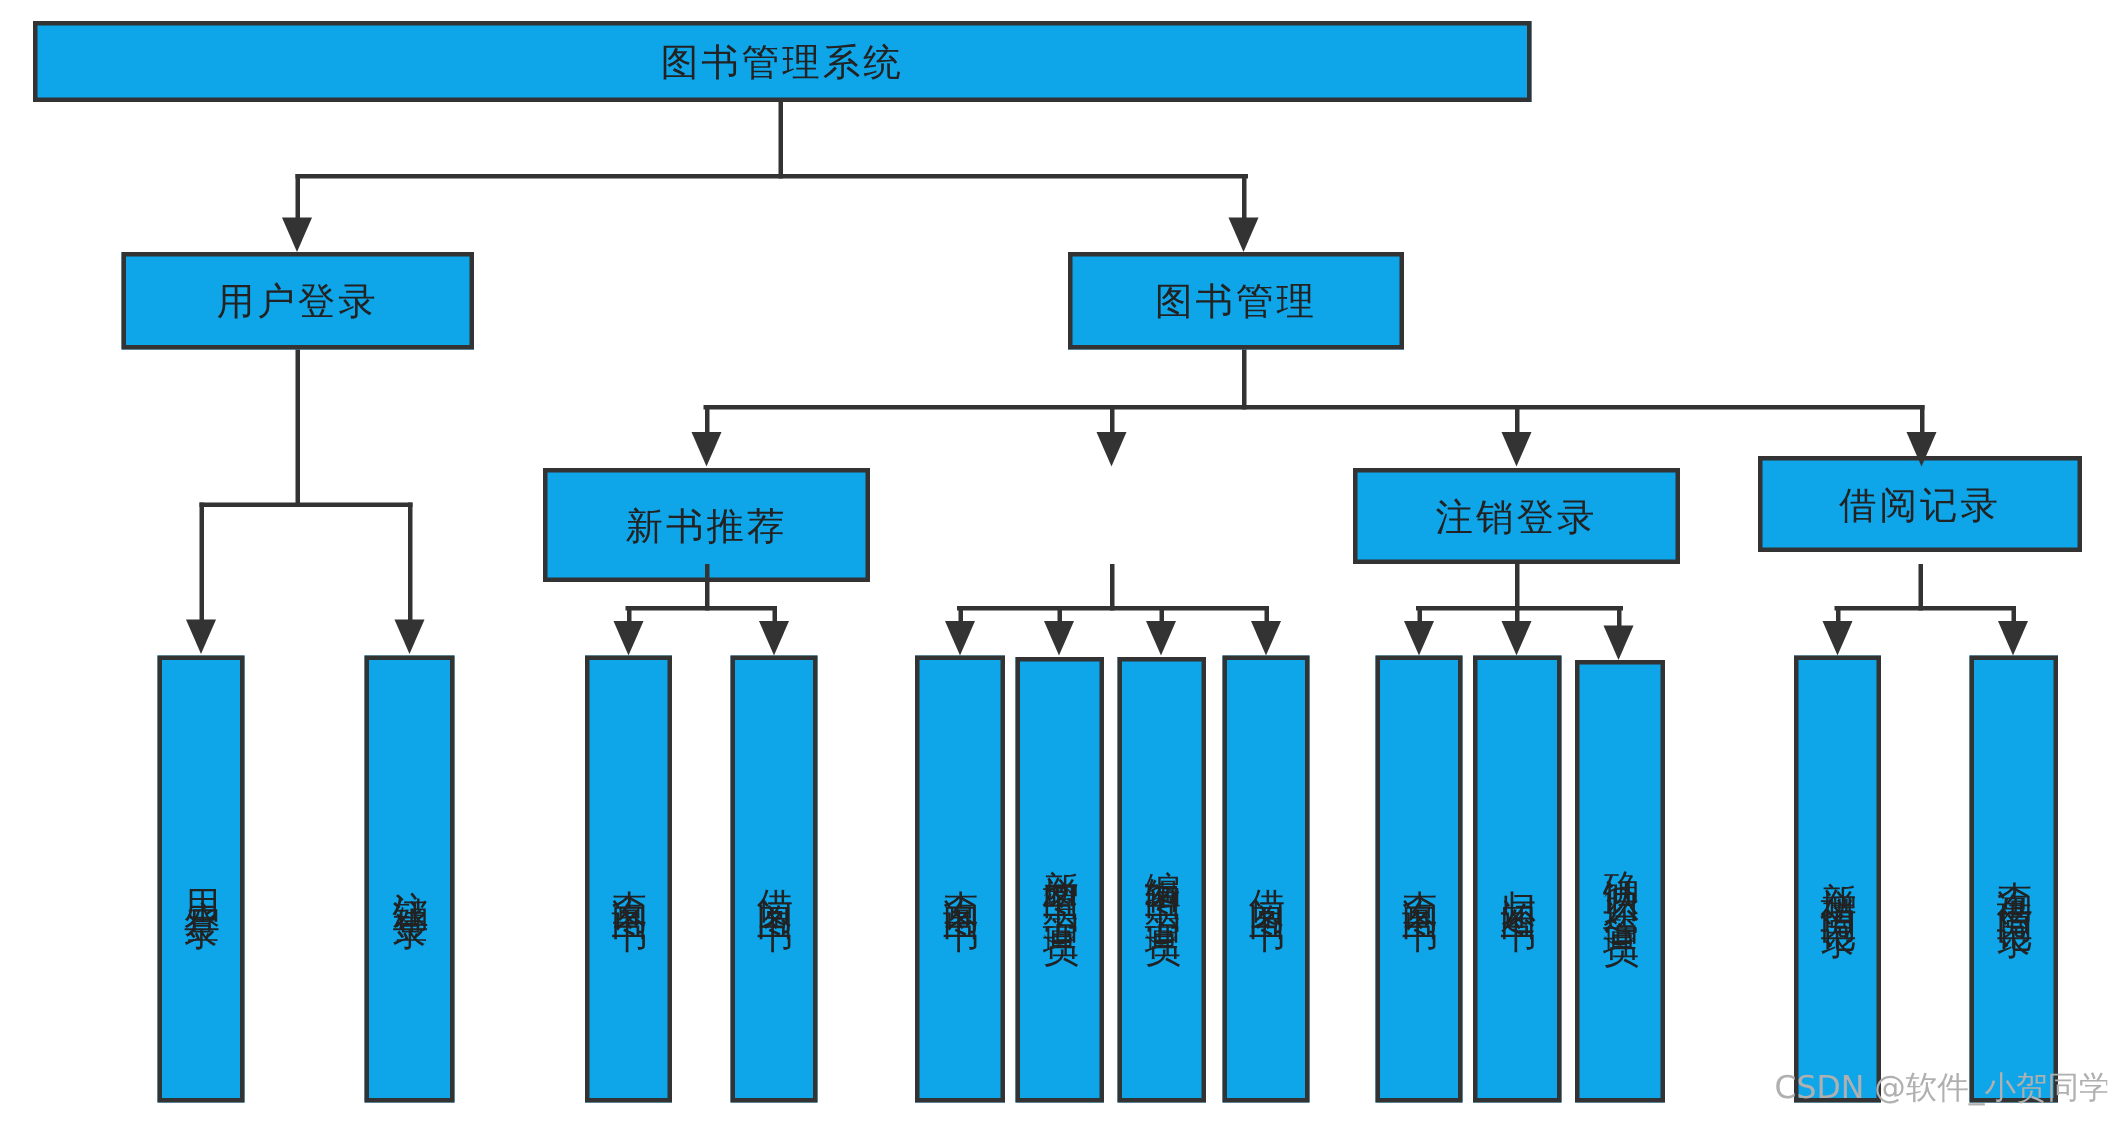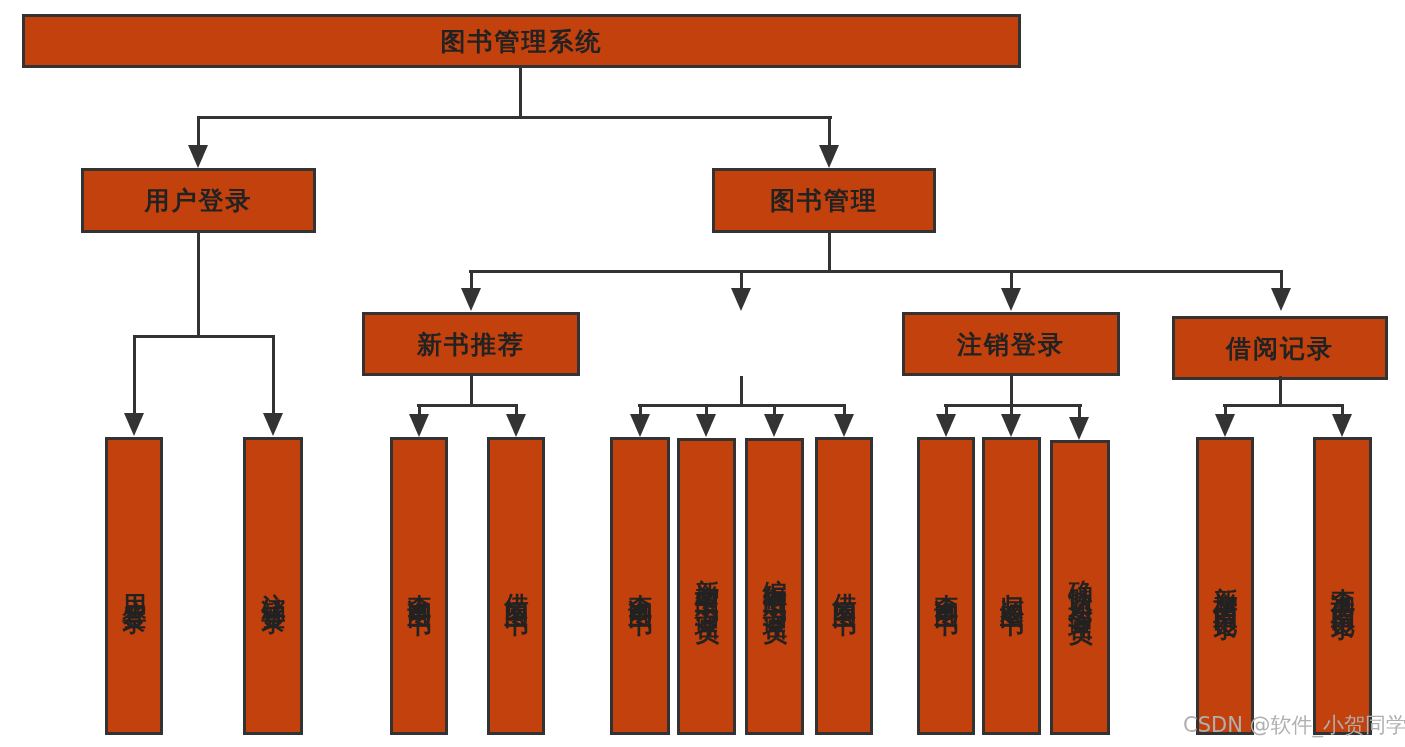--- a/index.html
+++ b/index.html
@@ -6,28 +6,27 @@
   .canvas {
     position: relative;
     width: 1405px;
     height: 747px;
     background: #ffffff;
     font-family: "DejaVu Sans", sans-serif;
     overflow: hidden;
   }
   .box {
     position: absolute;
-    background: #c2410c;
+    background: #0ea5e9;
     border: 3px solid #333333;
     box-sizing: border-box;
     display: flex;
     align-items: center;
     justify-content: center;
     color: #222222;
-    font-weight: bold;
   }
   .box.h { font-size: 25px; letter-spacing: 2px; white-space: nowrap; }
   .box.v .vtext {
     writing-mode: vertical-rl;
     font-size: 24px;
     letter-spacing: 6px;
     line-height: 1.05;
     white-space: nowrap;
   }
   .line { position: absolute; background: #333333; }
@@ -51,26 +50,26 @@
 <body>
 
 <div class="canvas">
 
   <div class="box h" style="left:22px; top:14px; width:999px; height:54px;">图书管理系统</div>
 
   <div class="box h" style="left:81px; top:168px; width:235px; height:65px;">用户登录</div>
 
   <div class="box h" style="left:712px; top:168px; width:224px; height:65px;">图书管理</div>
 
-  <div class="box h" style="left:362px; top:312px; width:218px; height:64px;">新书推荐</div>
+  <div class="box h" style="left:362px; top:312px; width:218px; height:76px;">新书推荐</div>
 
 
   <div class="box h" style="left:902px; top:312px; width:218px; height:64px;">注销登录</div>
 
-  <div class="box h" style="left:1172px; top:316px; width:216px; height:64px;">借阅记录</div>
+  <div class="box h" style="left:1172px; top:304px; width:216px; height:64px;">借阅记录</div>
 
   <div class="box v" style="left:105px; top:437px; width:58px; height:298px;">
     <span class="vtext">用户登录</span>
   </div>
 
   <div class="box v" style="left:243px; top:437px; width:60px; height:298px;">
     <span class="vtext">注销登录</span>
   </div>
 
   <div class="box v" style="left:390px; top:437px; width:58px; height:298px;">

